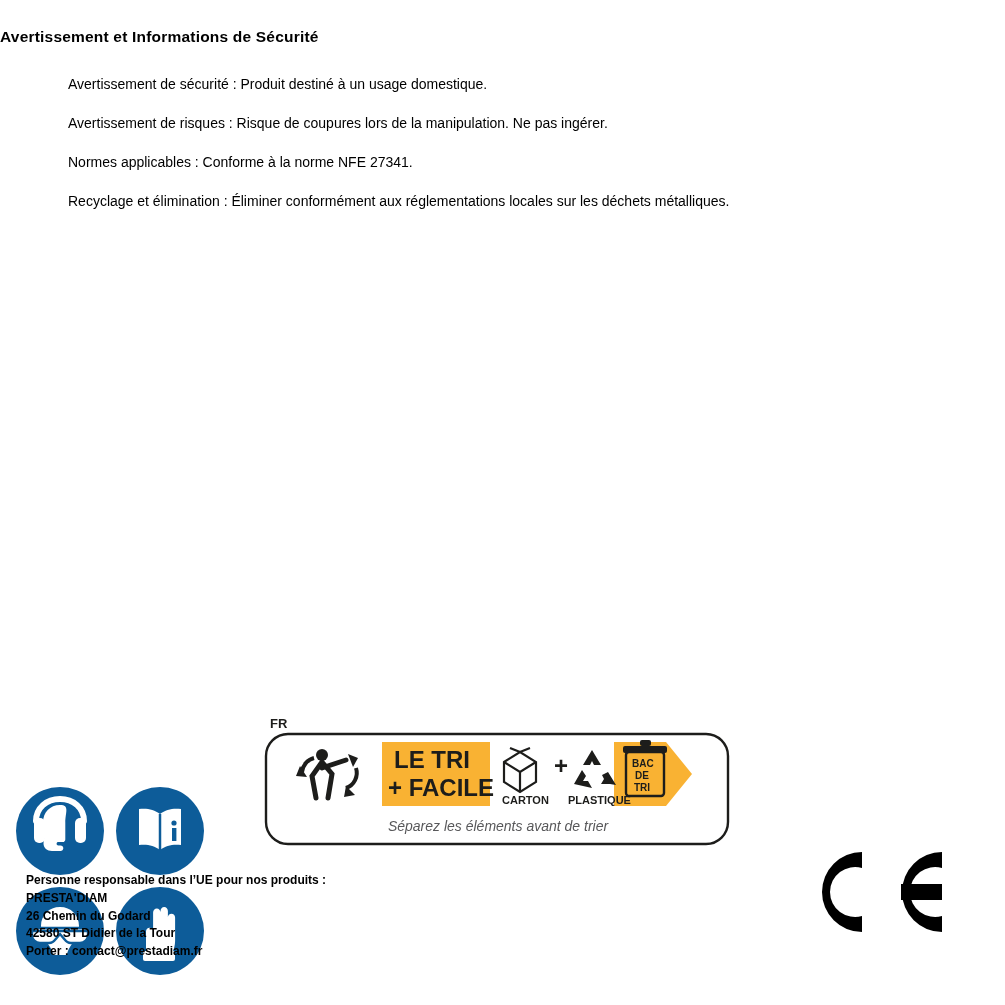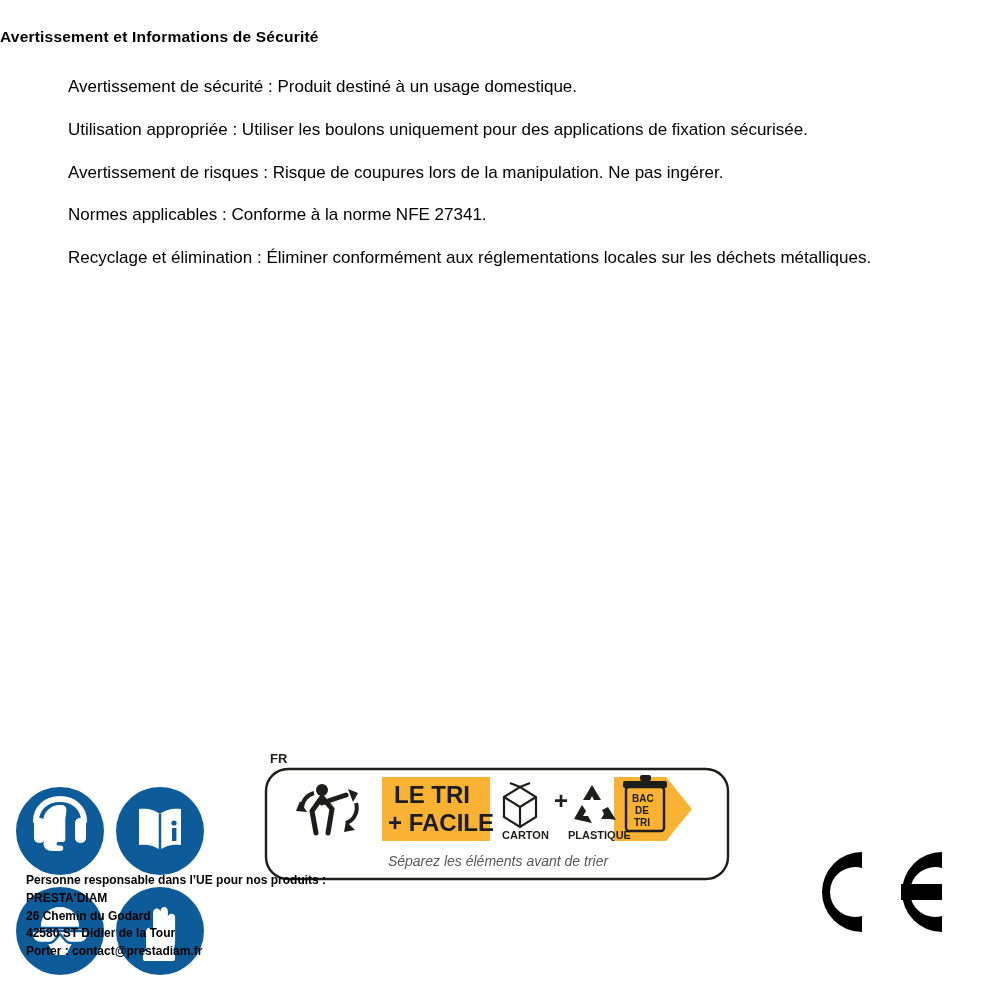--- a/index.html
+++ b/index.html
@@ -27,21 +27,21 @@
     letter-spacing: 0.2px;
   }
 
   .body-text {
     position: absolute;
     top: 76px;
     left: 68px;
     width: 860px;
   }
   .para {
-    font-size: 17px;
+    font-size: 14px;
     line-height: 1.28;
     margin: 0 0 21px 0;
   }
 
   
   .picto-grid {
     position: absolute;
     left: 14px;
     top: 785px;
     width: 200px;
@@ -60,21 +60,20 @@
   .picto.p4 { left: 102px; top: 102px; }
   .picto svg { display: block; width: 88px; height: 88px; }
 
   
   .recycle-label {
     position: absolute;
     left: 262px;
     top: 712px;
     width: 473px;
     height: 136px;
-    margin-top: 35px;
   }
   .recycle-label svg { display: block; }
 
   
   .responsible {
     position: absolute;
     top: 872px;
     left: 0;
     width: 100%;
     text-align: left;
@@ -96,21 +95,20 @@
   }
   .ce-mark svg { display: block; }
 </style>
 </head>
 <body>
 
 <div class="page-title">Avertissement et Informations de Sécurité</div>
 
 <div class="body-text">
   <p class="para">Avertissement de sécurité : Produit destiné à un usage domestique.</p>
-  <p class="para">Utilisation appropriée : Utiliser les boulons uniquement pour des applications de fixation sécurisée.</p>
   <p class="para">Avertissement de risques : Risque de coupures lors de la manipulation. Ne pas ingérer.</p>
   <p class="para">Normes applicables : Conforme à la norme NFE 27341.</p>
   <p class="para">Recyclage et élimination : Éliminer conformément aux réglementations locales sur les déchets métalliques.</p>
 </div>
 
 <div class="picto-grid">
 
   <div class="picto p1">
     <svg viewBox="0 0 88 88" aria-hidden="true">
 

